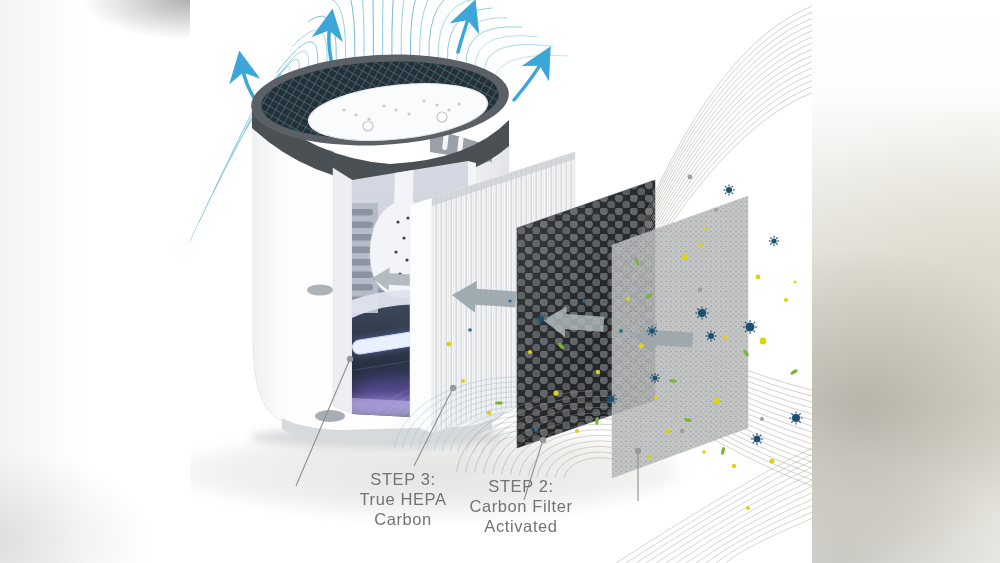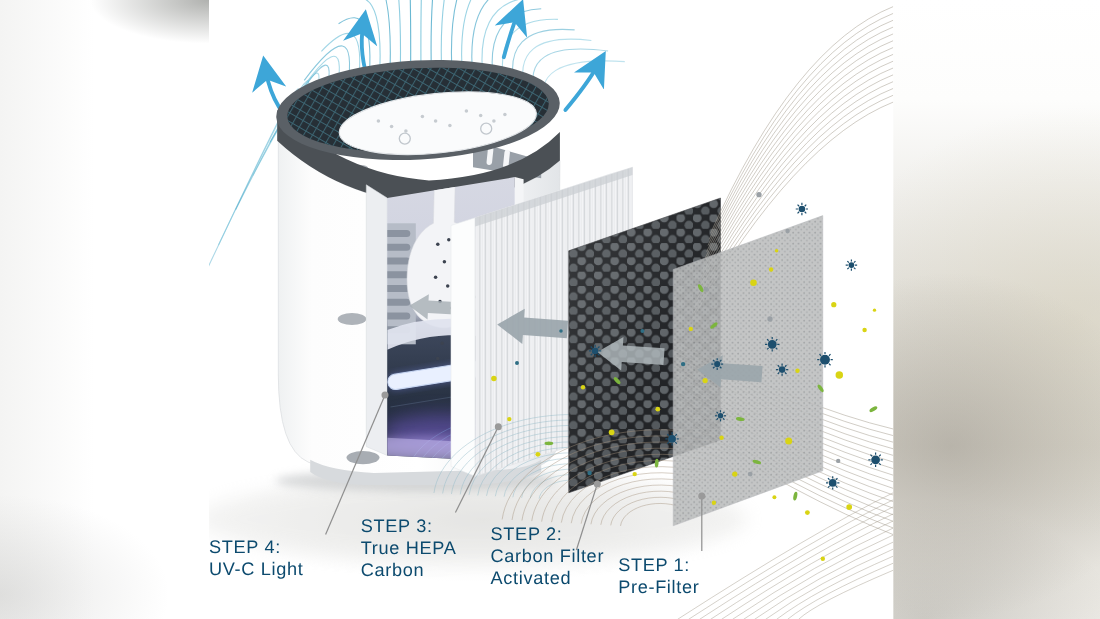--- a/index.html
+++ b/index.html
@@ -13,21 +13,21 @@
   .band-right{position:absolute;left:812px;top:0;width:188px;height:563px;
     background:
       radial-gradient(250px 210px at 28% 72%, rgba(158,153,144,.55), rgba(158,153,144,0) 75%),
       radial-gradient(300px 260px at 88% 52%, rgba(216,210,190,.55), rgba(216,210,190,0) 75%),
       radial-gradient(240px 150px at 15% 100%, rgba(150,148,140,.38), rgba(150,148,140,0) 72%),
       linear-gradient(180deg,#ffffff 0%,#fdfdfc 16%,#e2e0da 48%,#d8d5cc 72%,#eceae5 100%);}
   .photo{position:absolute;left:190px;top:0;width:622px;height:563px;background:
       radial-gradient(340px 80px at 40% 84%, rgba(198,198,195,.35), rgba(198,198,195,0) 70%),
       #ffffff;}
   svg.illu{position:absolute;left:0;top:0;width:1000px;height:563px;}
-  .label{position:absolute;text-align:left;color:#0c4a6e;font-size:16.5px;line-height:20px;
+  .label{position:absolute;text-align:center;color:#737373;font-size:16.5px;line-height:20px;
          letter-spacing:.6px;}
   #lbl4{left:190px;top:488px;width:150px;}
   #lbl3{left:328px;top:469px;width:150px;}
   #lbl2{left:446px;top:476px;width:150px;}
   #lbl1{left:562px;top:504px;width:150px;}
 </style>
 </head>
 <body>
 
 <div class="canvas">
@@ -514,31 +514,23 @@
       </g>
       <g fill="#9a9a9a">
         <circle cx="350" cy="359" r="3.2"></circle>
           <circle cx="453" cy="388" r="3.2"></circle>
         <circle cx="543" cy="440" r="3.2"></circle>
           <circle cx="638" cy="451" r="3.2"></circle>
       </g>
     </g>
   </svg>
 
-  <div class="label" id="lbl4">
-    <div>STEP 4:</div>
-    <div>UV-C Light</div>
-  </div>
   <div class="label" id="lbl3">
     <div>STEP 3:</div>
     <div>True HEPA</div>
     <div>Carbon</div>
   </div>
   <div class="label" id="lbl2">
     <div>STEP 2:</div>
     <div>Carbon Filter</div>
     <div>Activated</div>
   </div>
-  <div class="label" id="lbl1">
-    <div>STEP 1:</div>
-    <div>Pre-Filter</div>
-  </div>
 </div>
 
 </body></html>

